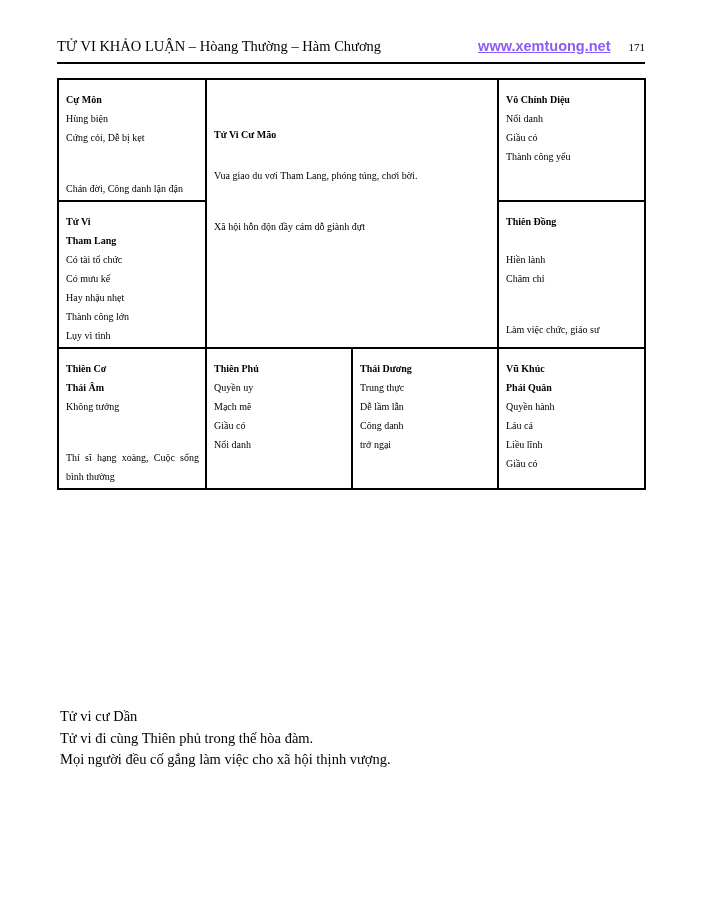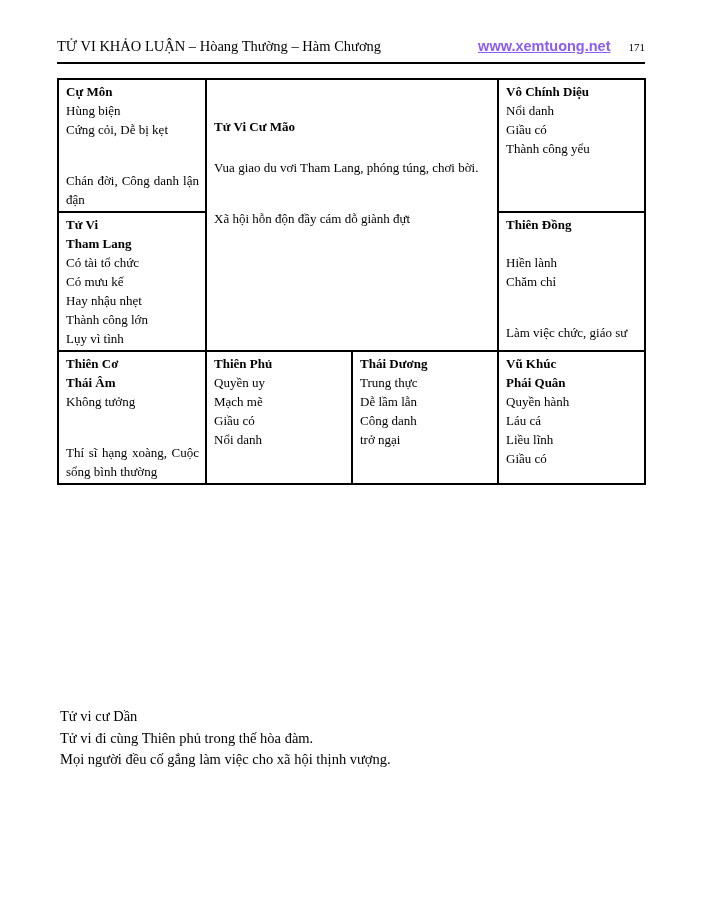--- a/index.html
+++ b/index.html
@@ -33,22 +33,22 @@
   
   table.astro{
     position:absolute;left:57px;top:78px;
     border-collapse:collapse;
     table-layout:fixed;
     width:587px;
   }
   table.astro td{
     border:2.5px solid #000;
     vertical-align:top;
-    padding:2px 6px 2px 7px;
-    font-size:13px;
+    padding:10px 6px 2px 7px;
+    font-size:10px;
     line-height:19px;
   }
   .t{font-weight:bold;}
   .j{text-align:justify;margin-top:32px;}
   .mid-t{margin-top:35px;}
   .mid-p{margin-top:22px;}
   .gap{height:19px;}
   
   .footer-note{
     position:absolute;left:60px;top:706px;right:60px;

